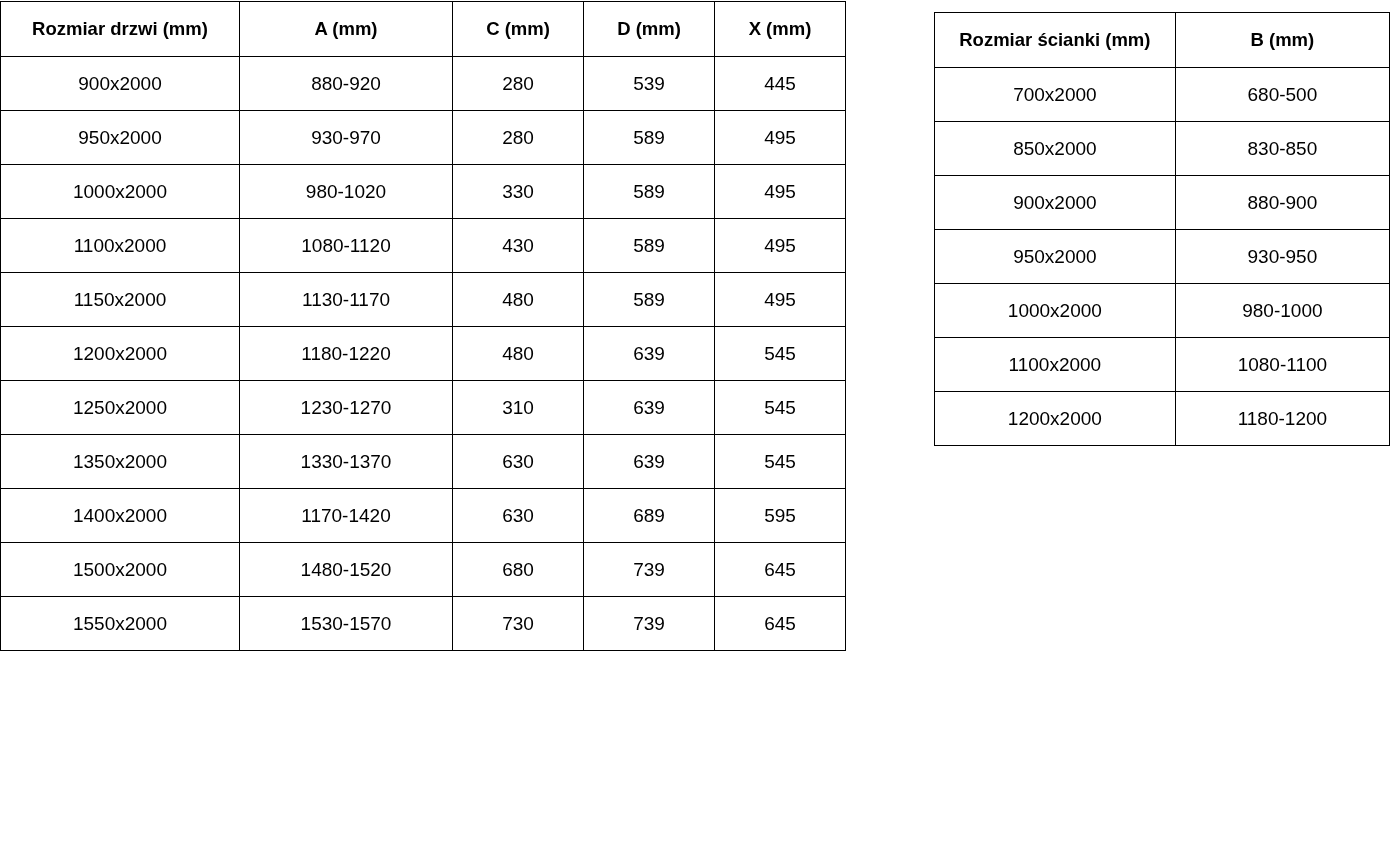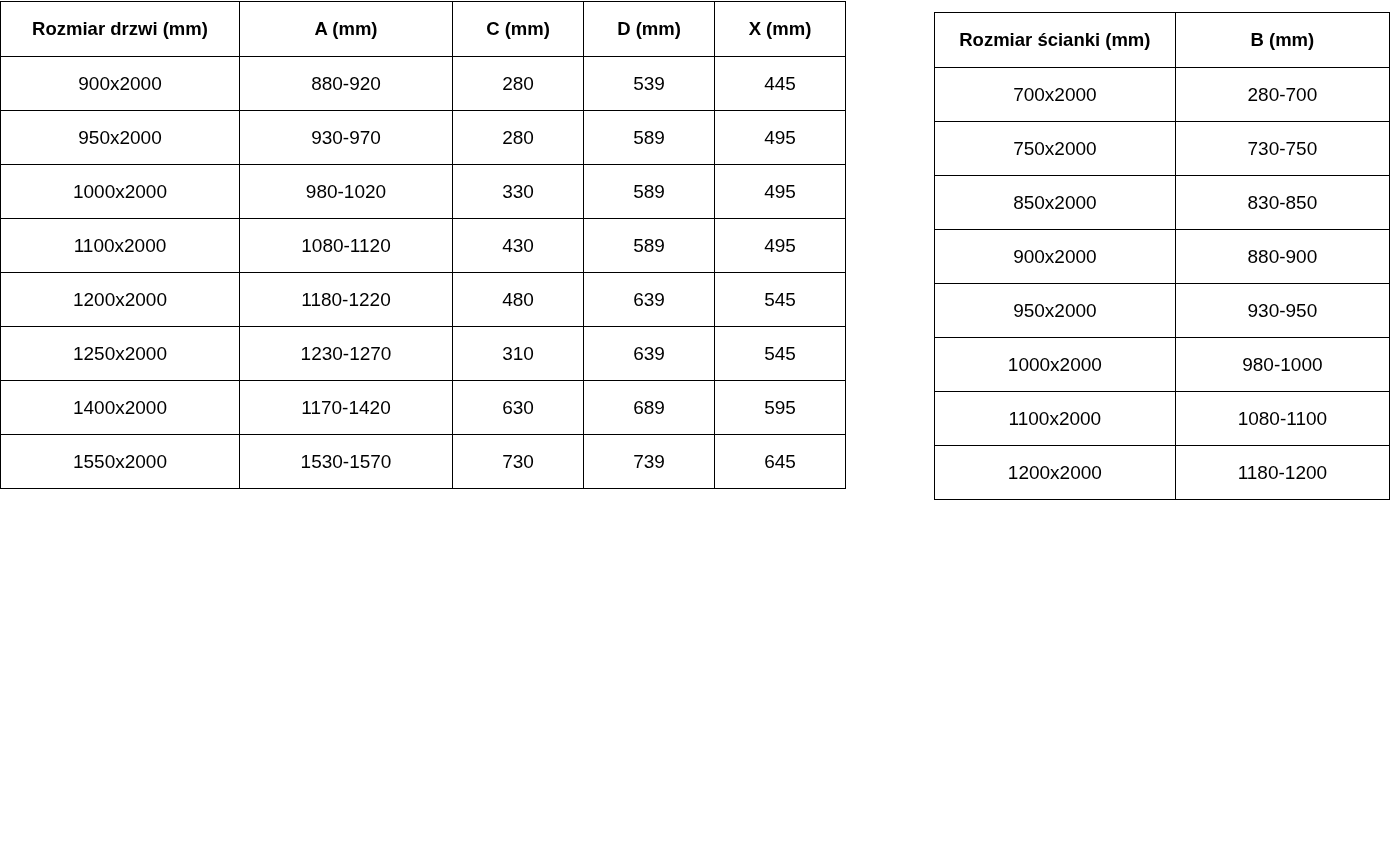--- a/index.html
+++ b/index.html
@@ -106,39 +106,60 @@
         <td>495</td>
       </tr>
       <tr>
         <td>1100x2000</td>
         <td>1080-1120</td>
         <td>430</td>
         <td>589</td>
         <td>495</td>
       </tr>
       <tr>
+        <td>1150x2000</td>
+        <td>1130-1170</td>
+        <td>480</td>
+        <td>589</td>
+        <td>495</td>
+      </tr>
+      <tr>
         <td>1200x2000</td>
         <td>1180-1220</td>
         <td>480</td>
         <td>639</td>
         <td>545</td>
       </tr>
       <tr>
         <td>1250x2000</td>
         <td>1230-1270</td>
         <td>310</td>
         <td>639</td>
         <td>545</td>
       </tr>
       <tr>
+        <td>1350x2000</td>
+        <td>1330-1370</td>
+        <td>630</td>
+        <td>639</td>
+        <td>545</td>
+      </tr>
+      <tr>
         <td>1400x2000</td>
         <td>1170-1420</td>
         <td>630</td>
         <td>689</td>
         <td>595</td>
+      </tr>
+      <tr>
+        <td>1500x2000</td>
+        <td>1480-1520</td>
+        <td>680</td>
+        <td>739</td>
+        <td>645</td>
       </tr>
       <tr>
         <td>1550x2000</td>
         <td>1530-1570</td>
         <td>730</td>
         <td>739</td>
         <td>645</td>
       </tr>
     </tbody>
   </table>
@@ -150,25 +171,21 @@
     </colgroup>
     <thead>
       <tr>
         <th>Rozmiar ścianki (mm)</th>
         <th>B (mm)</th>
       </tr>
     </thead>
     <tbody>
       <tr>
         <td>700x2000</td>
-        <td>280-700</td>
-      </tr>
-      <tr>
-        <td>750x2000</td>
-        <td>730-750</td>
+        <td>680-500</td>
       </tr>
       <tr>
         <td>850x2000</td>
         <td>830-850</td>
       </tr>
       <tr>
         <td>900x2000</td>
         <td>880-900</td>
       </tr>
       <tr>

